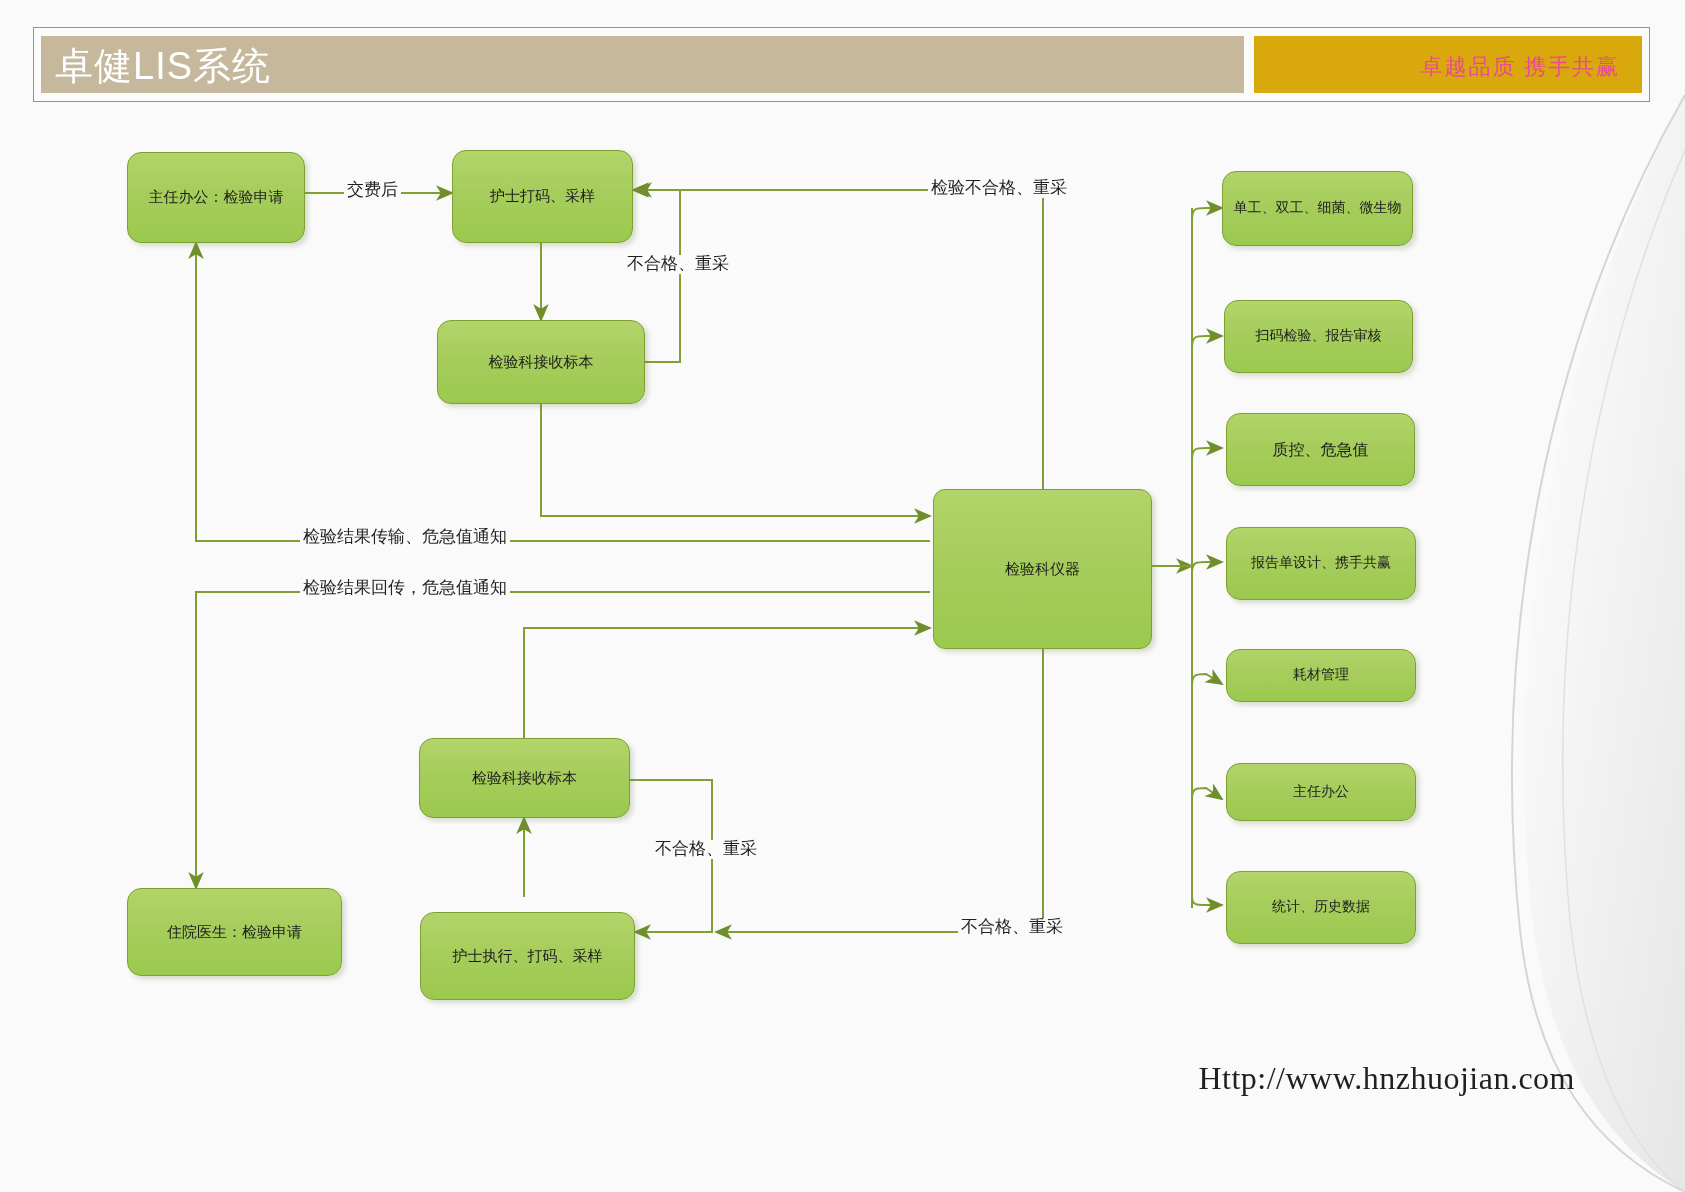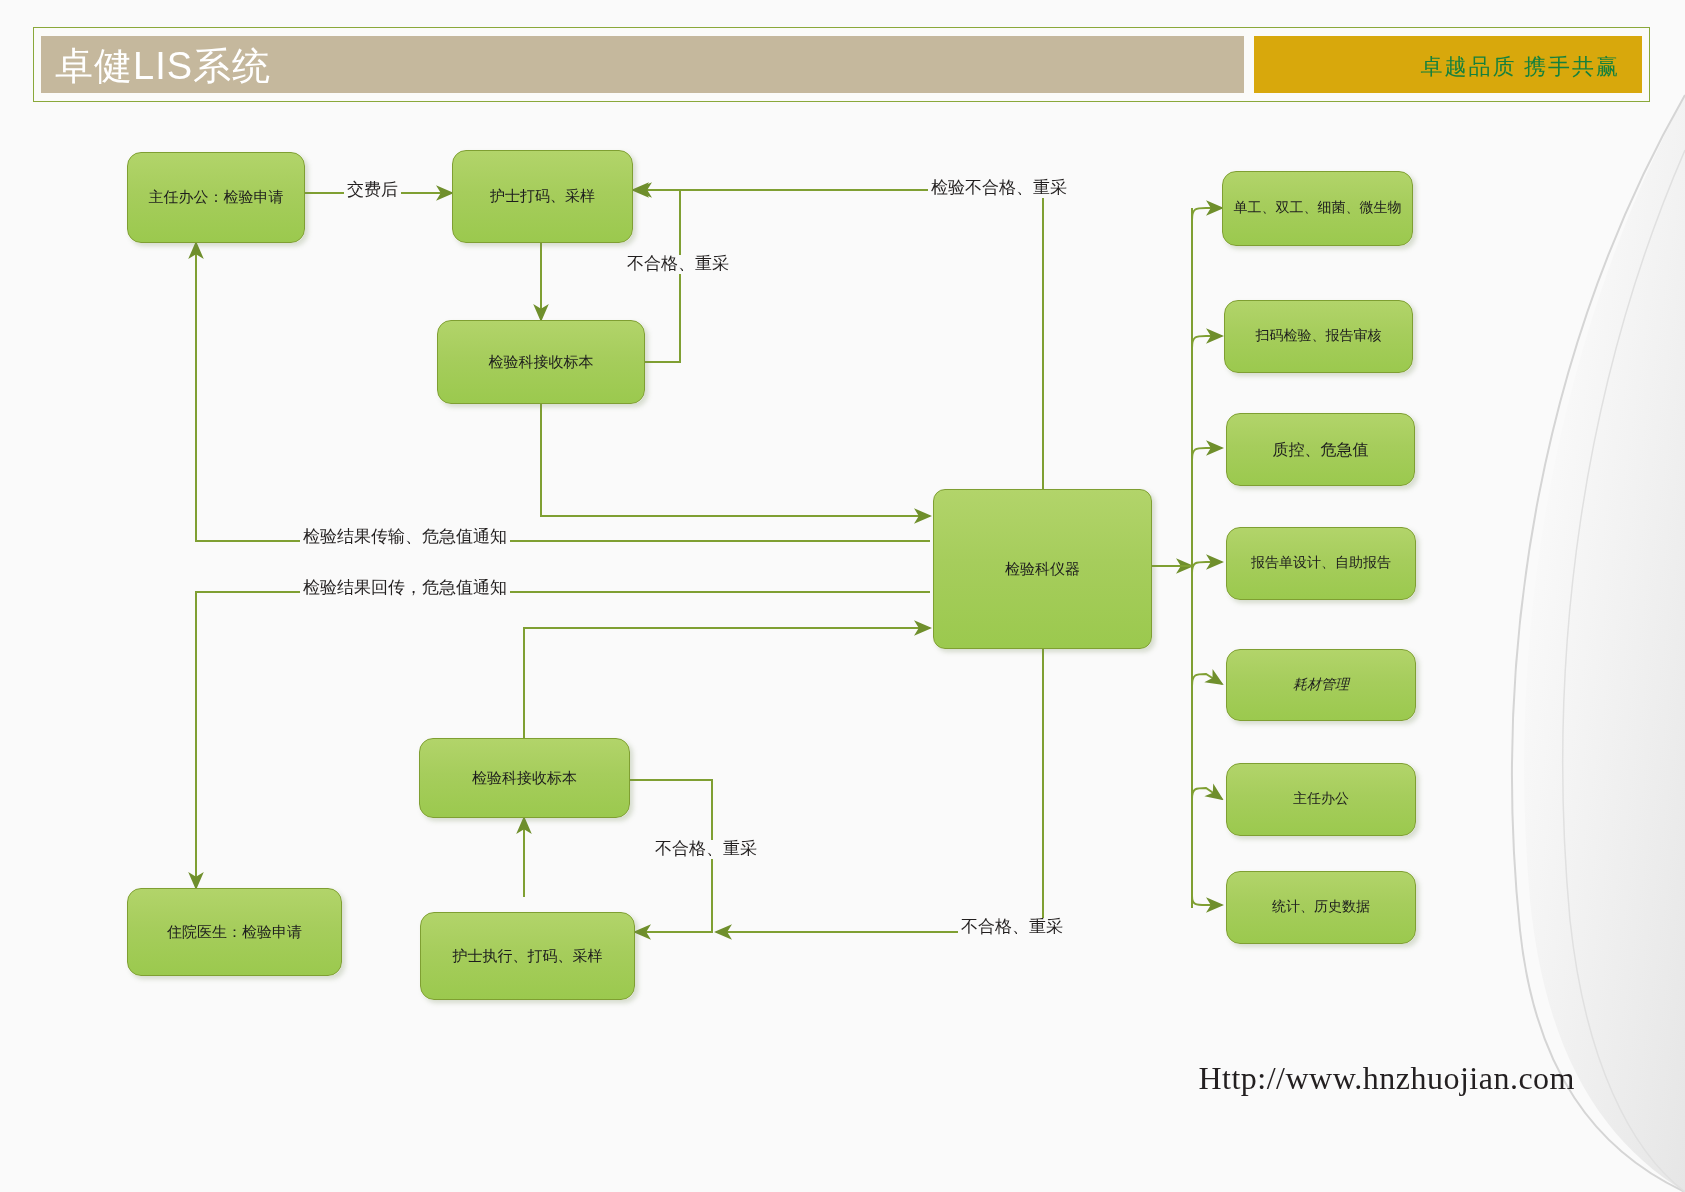--- a/index.html
+++ b/index.html
@@ -67,21 +67,21 @@
     width: 388px;
     height: 57px;
     background: #d8a80c;
     z-index: 4;
   }
   .header-tag-text {
     position: absolute;
     right: 65px;
     top: 52px;
     font-size: 22px;
-    color: #15803d;
+    color: #ec4899;
     letter-spacing: 2px;
     z-index: 5;
     white-space: nowrap;
   }
 
   
   .node {
     position: absolute;
     box-sizing: border-box;
     border: 1px solid #7f9f32;
@@ -246,28 +246,28 @@
 
   <div class="node" style="left:1224px; top:300px; width:189px; height:73px; font-size:14px;">
     <span>扫码检验、报告审核</span>
   </div>
 
   <div class="node" style="left:1226px; top:413px; width:189px; height:73px; font-size:16px;">
     <span>质控、危急值</span>
   </div>
 
   <div class="node" style="left:1226px; top:527px; width:190px; height:73px; font-size:14px;">
-    <span>报告单设计、自助报告</span>
-  </div>
-
-  <div class="node" style="left:1226px; top:649px; width:190px; height:72px; font-size:14px;font-style:italic;">
+    <span>报告单设计、携手共赢</span>
+  </div>
+
+  <div class="node" style="left:1226px; top:649px; width:190px; height:53px; font-size:14px;">
     <span>耗材管理</span>
   </div>
 
-  <div class="node" style="left:1226px; top:763px; width:190px; height:73px; font-size:14px;">
+  <div class="node" style="left:1226px; top:763px; width:190px; height:58px; font-size:14px;">
     <span>主任办公</span>
   </div>
 
   <div class="node" style="left:1226px; top:871px; width:190px; height:73px; font-size:14px;text-align:center;">
     <span>统计、历史数据</span>
   </div>
 
   <div class="elabel" style="left:344px; top:181px;">交费后</div>
 
   <div class="elabel" style="left:624px; top:255px;">不合格、重采</div>

